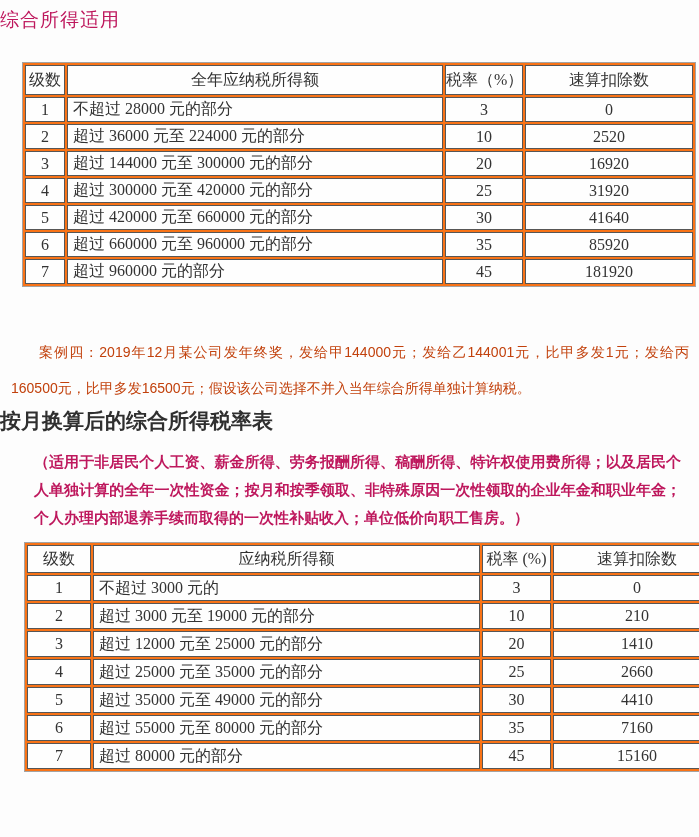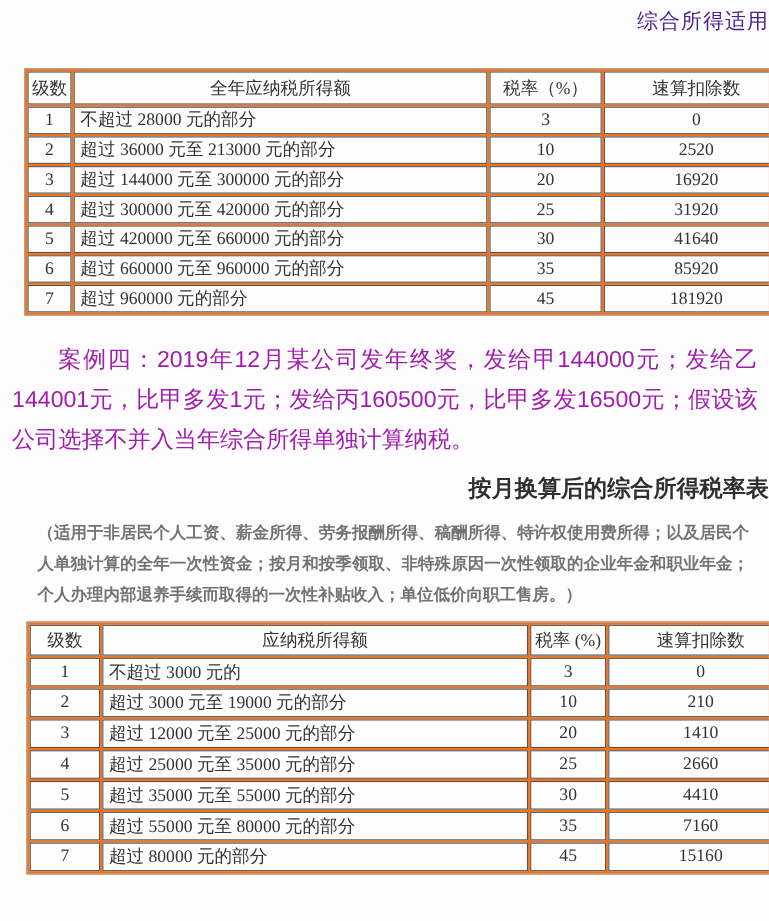--- a/index.html
+++ b/index.html
@@ -9,25 +9,25 @@
     height: 837px;
     overflow: hidden;
     font-family: "Liberation Serif", "DejaVu Serif", serif;
     background: #fdfdfd;
     color: #3a3a3a;
   }
   .page { width: 699px; height: 837px; position: relative; }
 
   .doc-title {
     padding-top: 7px;
-    text-align: right;
+    text-align: left;
     font-size: 19px;
     line-height: 25px;
     font-weight: 400;
-    color: #4c1d95;
+    color: #be185d;
     letter-spacing: 1px;
   }
 
   table.rate-table {
     border-collapse: separate;
     border-spacing: 2px;
     border: 1px solid #a3a3a3;
     background: #f97316;
     table-layout: fixed;
   }
@@ -45,55 +45,54 @@
     overflow: hidden;
     white-space: nowrap;
   }
   #annual-table th { height: 30px; }
   #annual-table td { height: 25px; }
   #monthly-table th { height: 28px; }
   #monthly-table td { height: 26px; }
 
   #annual-table .col-level  { width: 40px; }
   #annual-table .col-desc   { width: 376px; }
-  #annual-table .col-rate   { width: 102px; }
+  #annual-table .col-rate   { width: 78px; }
   #annual-table .col-quick  { width: 168px; }
 
   #monthly-table .col-level { width: 64px; }
   #monthly-table .col-desc  { width: 387px; }
   #monthly-table .col-rate  { width: 69px; }
   #monthly-table .col-quick { width: 168px; }
 
   .rate-table td.cell-desc { text-align: left; padding-left: 5px; }
 
   .case-paragraph {
-    margin: 23px 10px 0 11px;
+    margin: 47px 10px 0 11px;
     font-family: "Liberation Sans", "DejaVu Sans", sans-serif;
-    font-size: 21px;
+    font-size: 14px;
     line-height: 36px;
-    color: #a21caf;
+    color: #c2410c;
     text-indent: 2em;
     text-align: justify;
   }
 
   .section-title {
-    margin-top: 11px;
-    text-align: right;
+    text-align: left;
     font-size: 21px;
     line-height: 30px;
     font-weight: 700;
     color: #2f2f2f;
   }
 
   .scope-paragraph {
     margin: 12px 18px 0 34px;
     font-size: 15px;
     line-height: 28px;
     font-weight: 700;
-    color: #737373;
+    color: #be185d;
     text-align: justify;
   }
 </style>
 </head>
 <body>
 
 <div class="page">
 
   <div class="doc-title">综合所得适用</div>
 
@@ -108,21 +107,21 @@
     </thead>
     <tbody>
         <tr>
           <td class="col-level cell-level">1</td>
           <td class="col-desc cell-desc">不超过 28000 元的部分</td>
           <td class="col-rate cell-rate">3</td>
           <td class="col-quick cell-quick">0</td>
         </tr>
         <tr>
           <td class="col-level cell-level">2</td>
-          <td class="col-desc cell-desc">超过 36000 元至 213000 元的部分</td>
+          <td class="col-desc cell-desc">超过 36000 元至 224000 元的部分</td>
           <td class="col-rate cell-rate">10</td>
           <td class="col-quick cell-quick">2520</td>
         </tr>
         <tr>
           <td class="col-level cell-level">3</td>
           <td class="col-desc cell-desc">超过 144000 元至 300000 元的部分</td>
           <td class="col-rate cell-rate">20</td>
           <td class="col-quick cell-quick">16920</td>
         </tr>
         <tr>
@@ -187,21 +186,21 @@
           <td class="col-quick cell-quick">1410</td>
         </tr>
         <tr>
           <td class="col-level cell-level">4</td>
           <td class="col-desc cell-desc">超过 25000 元至 35000 元的部分</td>
           <td class="col-rate cell-rate">25</td>
           <td class="col-quick cell-quick">2660</td>
         </tr>
         <tr>
           <td class="col-level cell-level">5</td>
-          <td class="col-desc cell-desc">超过 35000 元至 55000 元的部分</td>
+          <td class="col-desc cell-desc">超过 35000 元至 49000 元的部分</td>
           <td class="col-rate cell-rate">30</td>
           <td class="col-quick cell-quick">4410</td>
         </tr>
         <tr>
           <td class="col-level cell-level">6</td>
           <td class="col-desc cell-desc">超过 55000 元至 80000 元的部分</td>
           <td class="col-rate cell-rate">35</td>
           <td class="col-quick cell-quick">7160</td>
         </tr>
         <tr>

